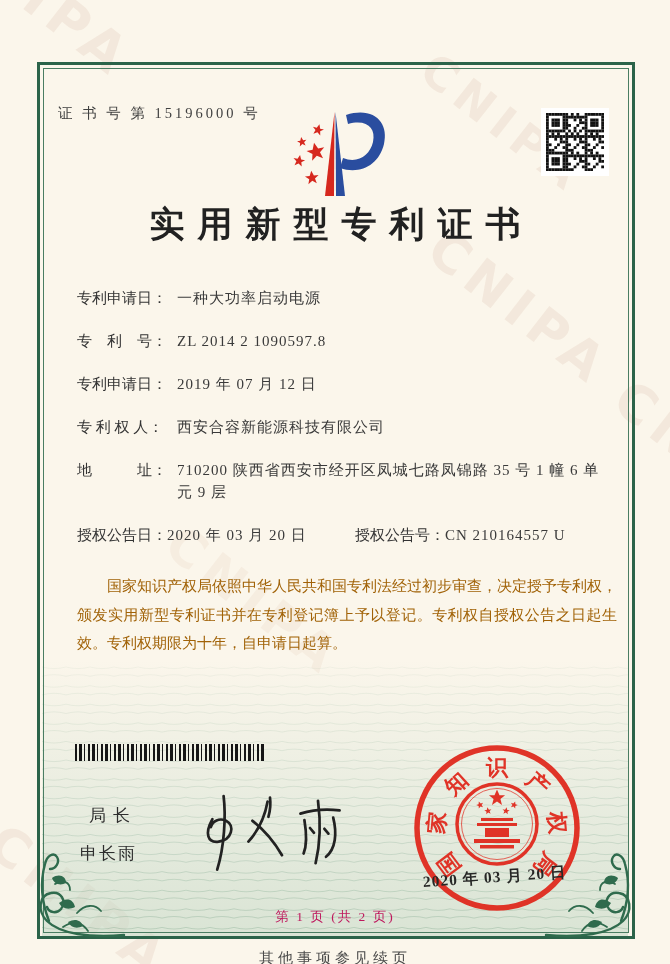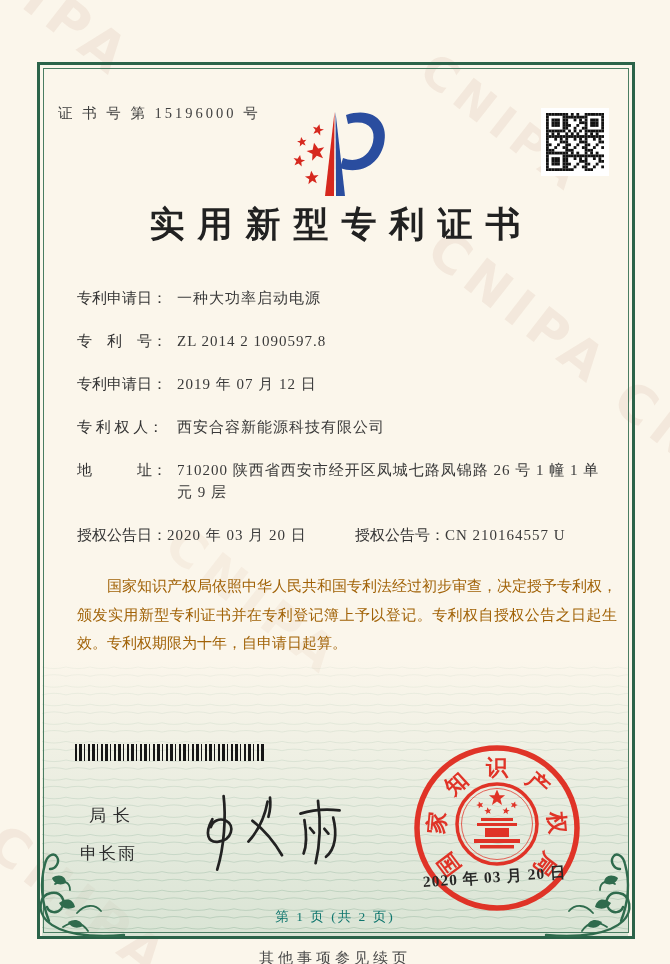--- a/index.html
+++ b/index.html
@@ -53,21 +53,21 @@
     font-family:"Liberation Sans","DejaVu Sans",sans-serif; font-weight:400; color:#2e2e2e;text-align:right;}
   .signer .t{font-size:17px; letter-spacing:7px;}
   .signer .n{font-size:17px; letter-spacing:2px; margin-top:15px;}
   #sig{position:absolute; left:190px; top:790px;}
   
   #seal{position:absolute; left:402px; top:738px; opacity:0.95;}
   .seal-char{font-size:22px; font-weight:bold; fill:#E02A1E; font-family:"Liberation Serif",serif;}
   .seal-date{font-size:15.5px; font-weight:bold; fill:#1d1d1d; letter-spacing:1px; font-family:"Liberation Serif",serif;}
   
   .page-info{position:absolute; left:0; top:908px; width:100%; text-align:center;
-    font-size:13.5px; letter-spacing:2px; color:#0f766e;}
+    font-size:13.5px; letter-spacing:2px; color:#be185d;}
   .note{position:absolute; left:0; top:949px; width:100%; text-align:center;
     font-size:15px; letter-spacing:4px; color:#4a4a4a;}
 </style>
 </head>
 <body>
 
 <div class="page">
 
   <div class="wm" style="left:-72px; top:-34px; font-size:54px;">CNIPA</div>
   <div class="wm" style="left:406px; top:96px;  font-size:46px;">CNIPA</div>
@@ -428,21 +428,21 @@
     <div class="field-row">
       <span class="field-label">专利申请日：</span>
       <span class="field-value">2019 年 07 月 12 日</span>
     </div>
     <div class="field-row">
       <span class="field-label">专 利 权 人：</span>
       <span class="field-value">西安合容新能源科技有限公司</span>
     </div>
     <div class="field-row">
       <span class="field-label">地　　　址：</span>
-      <span class="field-value" style="max-width:438px;">710200 陕西省西安市经开区凤城七路凤锦路 26 号 1 幢 1 单元 9 层</span>
+      <span class="field-value" style="max-width:438px;">710200 陕西省西安市经开区凤城七路凤锦路 35 号 1 幢 6 单元 9 层</span>
     </div>
     <div class="grant-row">
       <span class="grant-left">
         <span class="field-label" style="flex:0 0 88px;">授权公告日：</span>
         <span class="field-value">2020 年 03 月 20 日</span>
       </span>
       <span class="grant-right">
         <span class="field-label" style="flex:0 0 88px;">授权公告号：</span>
         <span class="field-value">CN 210164557 U</span>
       </span>

